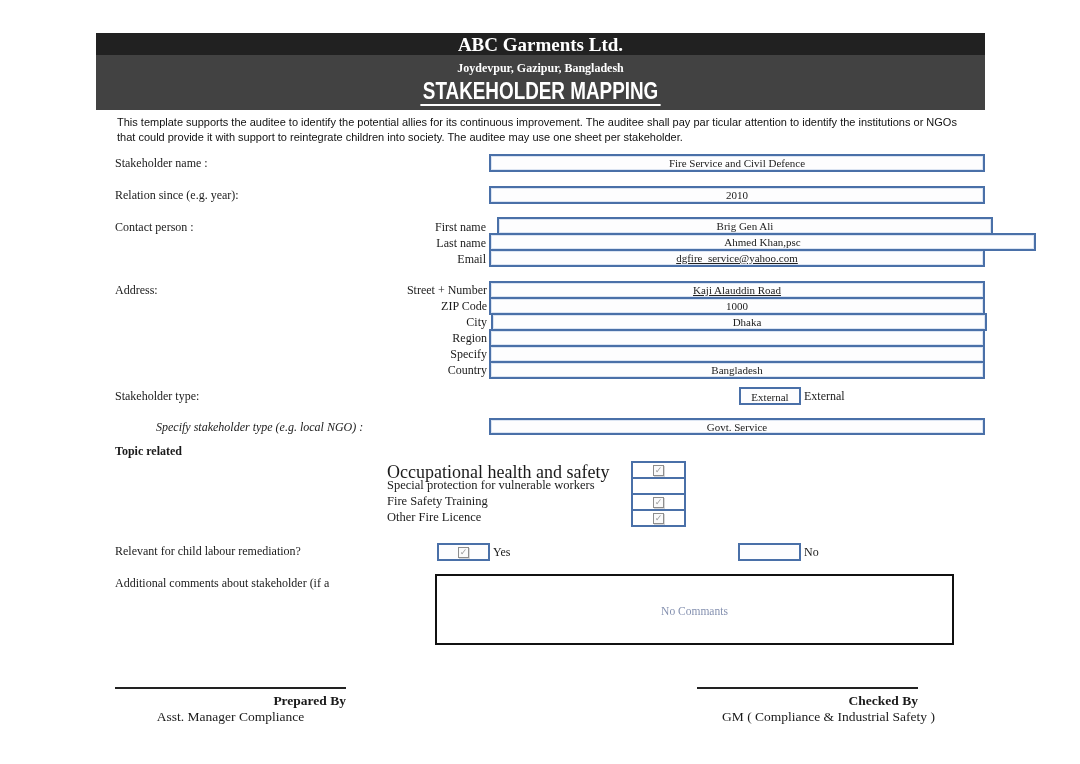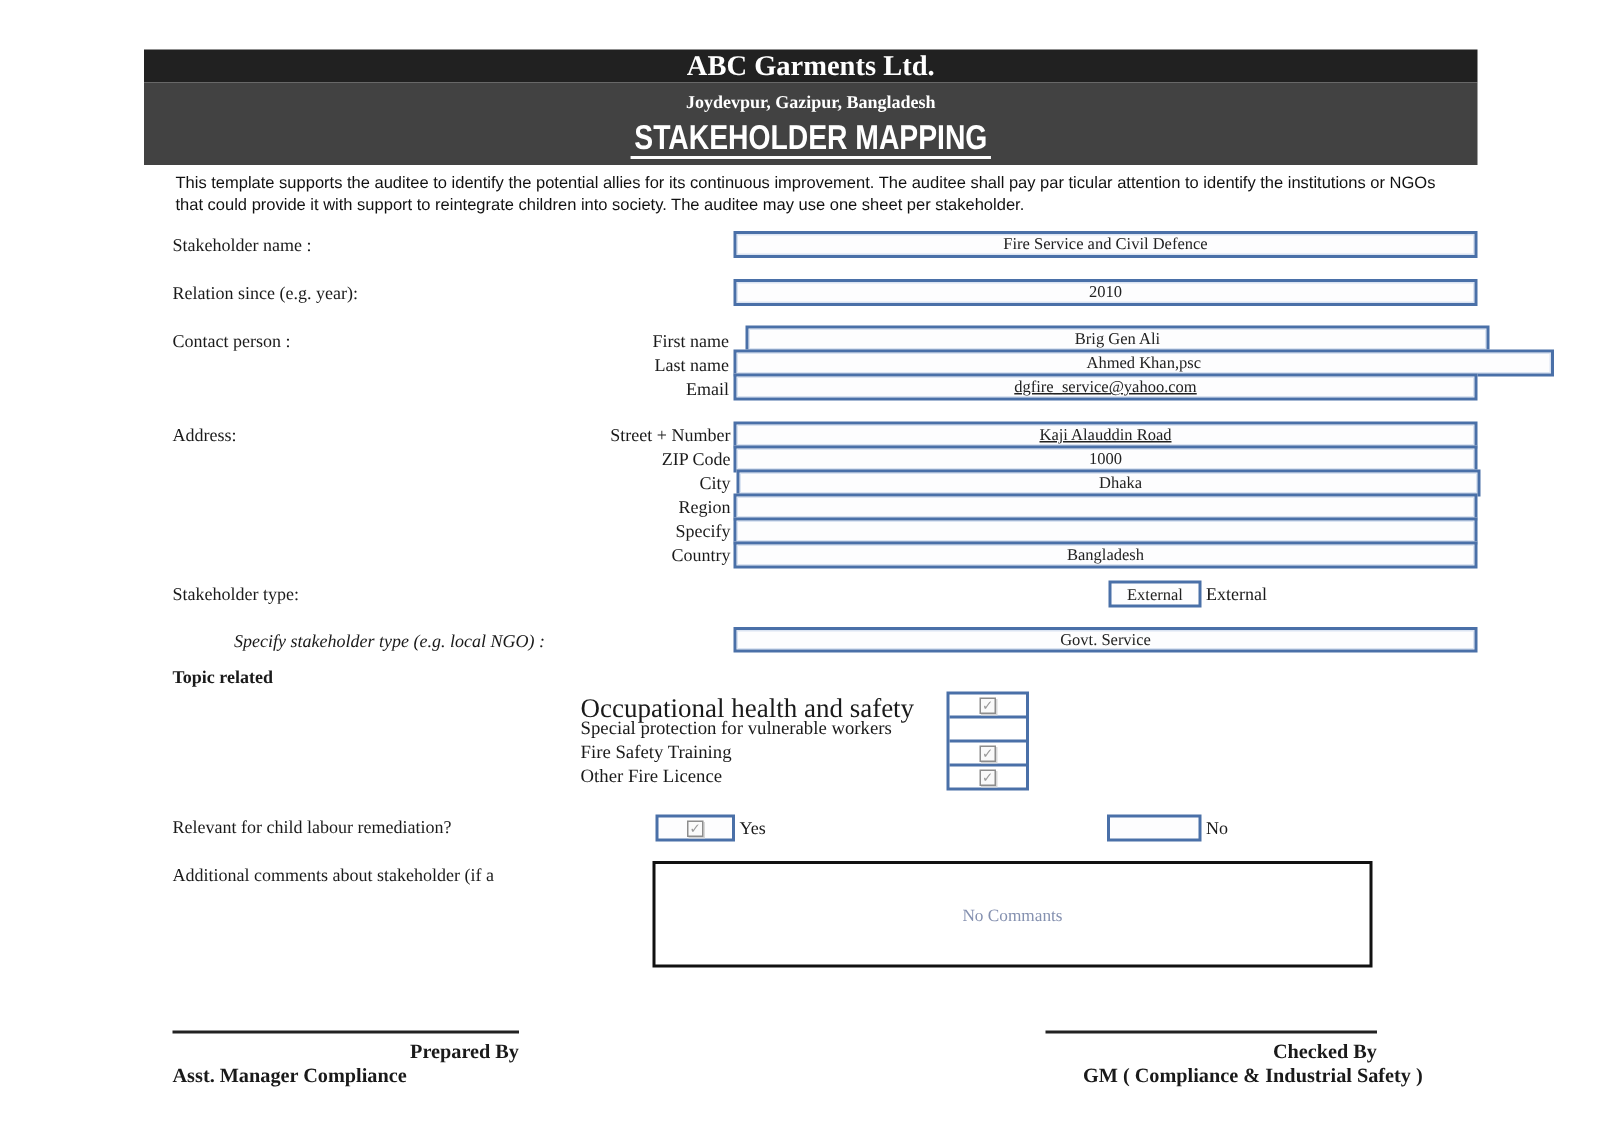--- a/index.html
+++ b/index.html
@@ -39,29 +39,29 @@
   .topic-row{height:14px;border-bottom:2px solid #4a70a8;display:flex;align-items:center;justify-content:center;}
   .topic-row:last-child{border-bottom:none;}
   .cbx{width:11px;height:11px;border:1px solid #8d8d8d;background:#fafafa;box-sizing:border-box;
        display:flex;align-items:center;justify-content:center;
        font-size:9px;line-height:9px;color:#9a9a9a;box-shadow:1px 1px 0 #d8d8d8;}
 
   
   .yn-box{border:2px solid #4a70a8;background:#fdfdfe;display:flex;align-items:center;justify-content:center;}
 
   
-  #comments-box{left:435px;top:574px;width:480px;height:71px;border:2px solid #111;background:#ffffff;
+  #comments-box{left:435px;top:574px;width:519px;height:71px;border:2px solid #111;background:#ffffff;
         text-align:center;}
   #comments-box .val{display:block;padding-top:29px;font-size:11.5px;color:#8591b0;}
   #comments-label{width:324px;overflow:hidden;}
 
   
   .sig-line{border-top:2px solid #222;height:0;}
   .sig-title{font-weight:bold;font-size:13.5px;text-align:right;white-space:nowrap;}
-  .sig-name{font-weight:bold;font-size:13.5px;white-space:nowrap;}
+  .sig-name{font-weight:normal;font-size:13.5px;text-align:center;white-space:nowrap;}
 </style>
 </head>
 <body>
 
 <div id="page">
 
   <div class="abs" id="header">
     <div class="band-black">
       <span class="company">ABC Garments Ltd.</span>
     </div>

